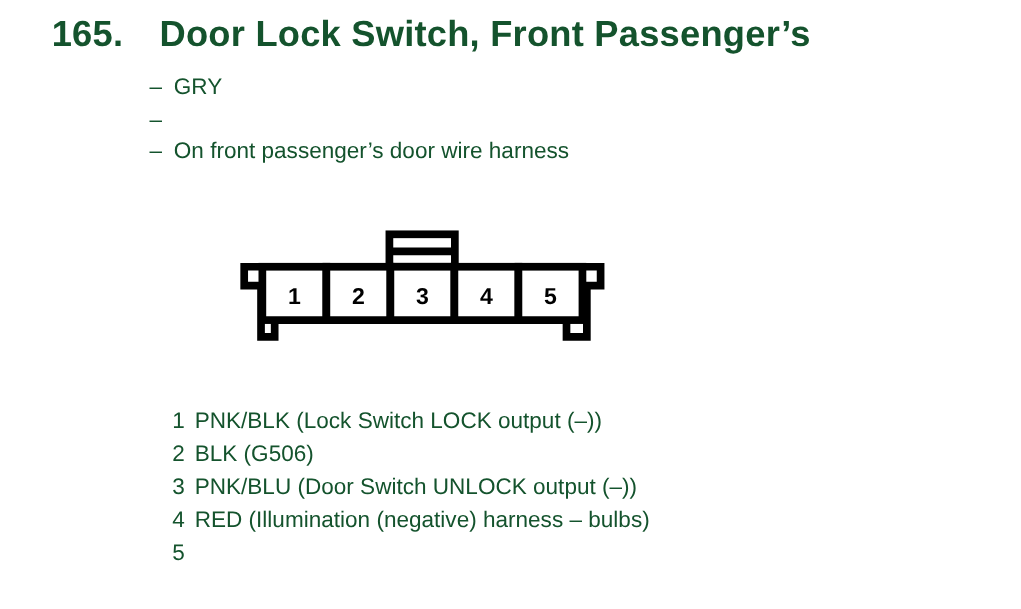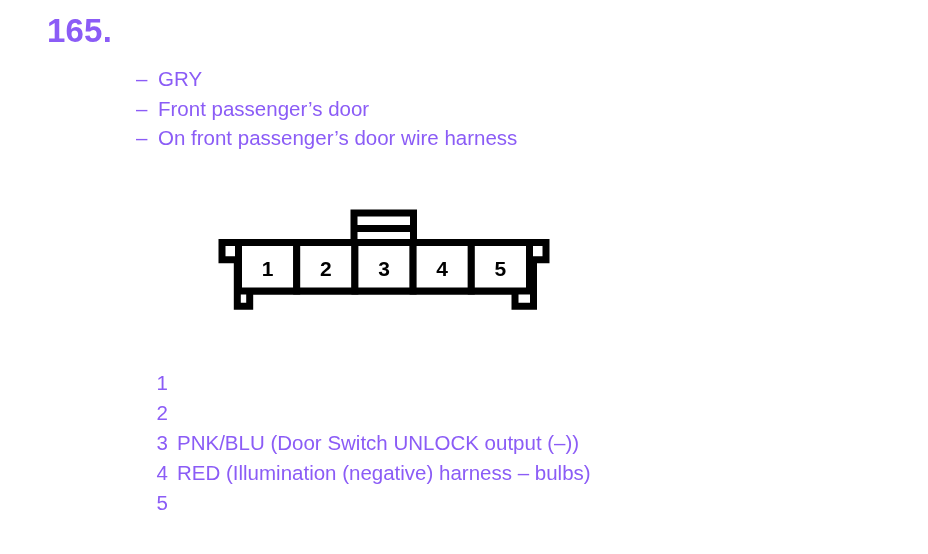--- a/index.html
+++ b/index.html
@@ -5,21 +5,21 @@
   html, body {
     margin: 0;
     padding: 0;
     background: #ffffff;
   }
   .page {
     position: relative;
     width: 928px;
     height: 554px;
     background: #ffffff;
-    color: #8b5cf6;
+    color: #14532d;
     font-family: "Liberation Sans", "DejaVu Sans", sans-serif;
     overflow: hidden;
   }
   .heading {
     position: absolute;
     left: 47px;
     top: 12px;
     display: flex;
     gap: 33px;
     font-size: 33px;
@@ -87,30 +87,30 @@
     text-anchor: middle;
   }
 </style>
 </head>
 <body>
 
 <div class="page">
 
   <div class="heading">
     <span class="heading-num">165.</span>
+    <span class="heading-title">Door Lock Switch, Front Passenger’s</span>
   </div>
 
   <div class="details">
     <div class="detail-row">
       <span class="detail-marker">–</span>
       <span>GRY</span>
     </div>
     <div class="detail-row">
       <span class="detail-marker">–</span>
-      <span>Front passenger’s door</span>
     </div>
     <div class="detail-row">
       <span class="detail-marker">–</span>
       <span>On front passenger’s door wire harness</span>
     </div>
   </div>
 
   <svg class="connector-svg" width="364" height="114" viewBox="200 203 364 114" xmlns="http://www.w3.org/2000/svg">
 
     <rect class="conn-shape" x="354" y="213" width="59.5" height="29.5"></rect>
@@ -127,23 +127,25 @@
     <text class="conn-num" x="267.6" y="276">1</text>
     <text class="conn-num" x="325.8" y="276">2</text>
     <text class="conn-num" x="384.0" y="276">3</text>
     <text class="conn-num" x="442.2" y="276">4</text>
     <text class="conn-num" x="500.4" y="276">5</text>
   </svg>
 
   <div class="pinout">
     <div class="pin-row">
       <span class="pin-num">1</span>
+      <span class="pin-desc">PNK/BLK (Lock Switch LOCK output (–))</span>
     </div>
     <div class="pin-row">
       <span class="pin-num">2</span>
+      <span class="pin-desc">BLK (G506)</span>
     </div>
     <div class="pin-row">
       <span class="pin-num">3</span>
       <span class="pin-desc">PNK/BLU (Door Switch UNLOCK output (–))</span>
     </div>
     <div class="pin-row">
       <span class="pin-num">4</span>
       <span class="pin-desc">RED (Illumination (negative) harness – bulbs)</span>
     </div>
     <div class="pin-row">

